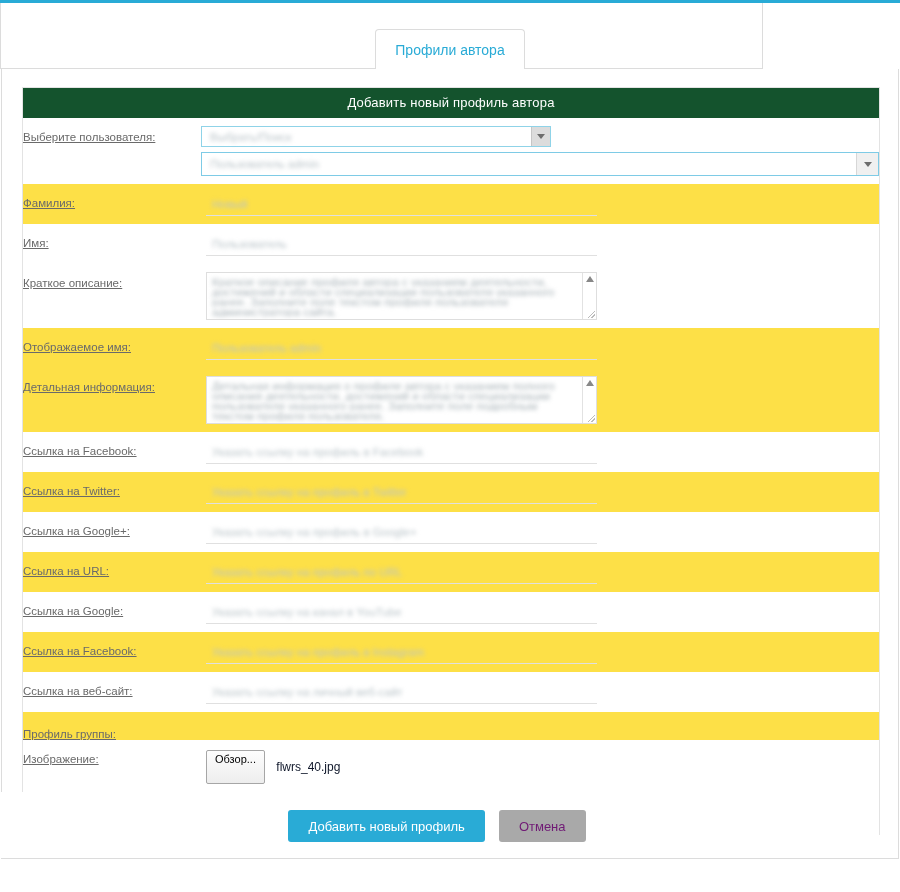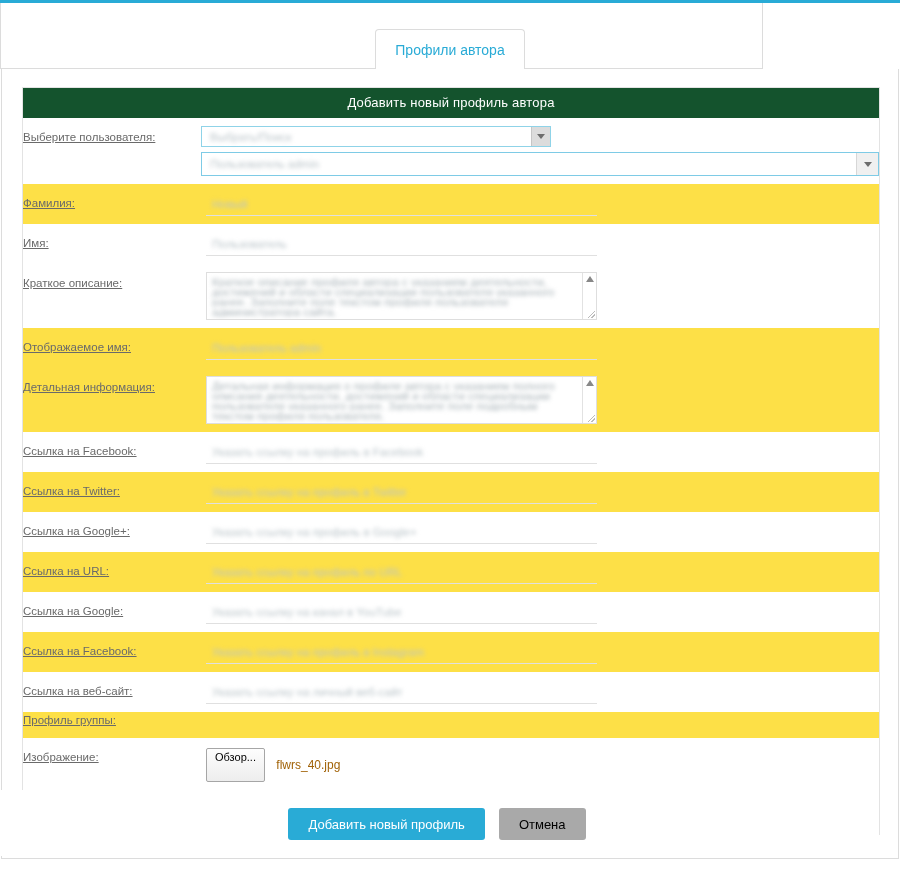--- a/index.html
+++ b/index.html
@@ -212,21 +212,21 @@
     background: linear-gradient(#fdfdfd, #ededed);
     border: 1px solid #a6a6a6;
     border-radius: 2px;
     cursor: pointer;
     vertical-align: middle;
   }
   .file-name {
     display: inline-block;
     margin-left: 8px;
     font-size: 12px;
-    color: #a16207;
+    color: #0f172a;
     vertical-align: middle;
   }
 
   
   .btn-row {
     display: flex;
     justify-content: center;
     gap: 14px;
     padding: 18px 0 16px 0;
     background: #fff;
@@ -241,30 +241,30 @@
     border-radius: 3px;
     font-size: 13px;
     cursor: pointer;
     font-family: "Liberation Sans", sans-serif;
     margin-left: 12px;
   }
   .btn-secondary {
     height: 32px;
     padding: 0 20px;
     background: #a9a9a9;
-    color: #000000;
+    color: #701a75;
     border: none;
     border-radius: 3px;
     font-size: 13px;
     cursor: pointer;
     font-family: "Liberation Sans", sans-serif;
   }
 
   .group-row { min-height: 26px; }
-  .group-row .label { padding-top: 2px; }
+  .group-row .label { padding-top: 16px; }
 </style>
 </head>
 <body>
 
 <div id="page">
 
   <div class="top-strip"></div>
 
   <div class="tab-area">
     <div class="tab-frame-left"></div>

